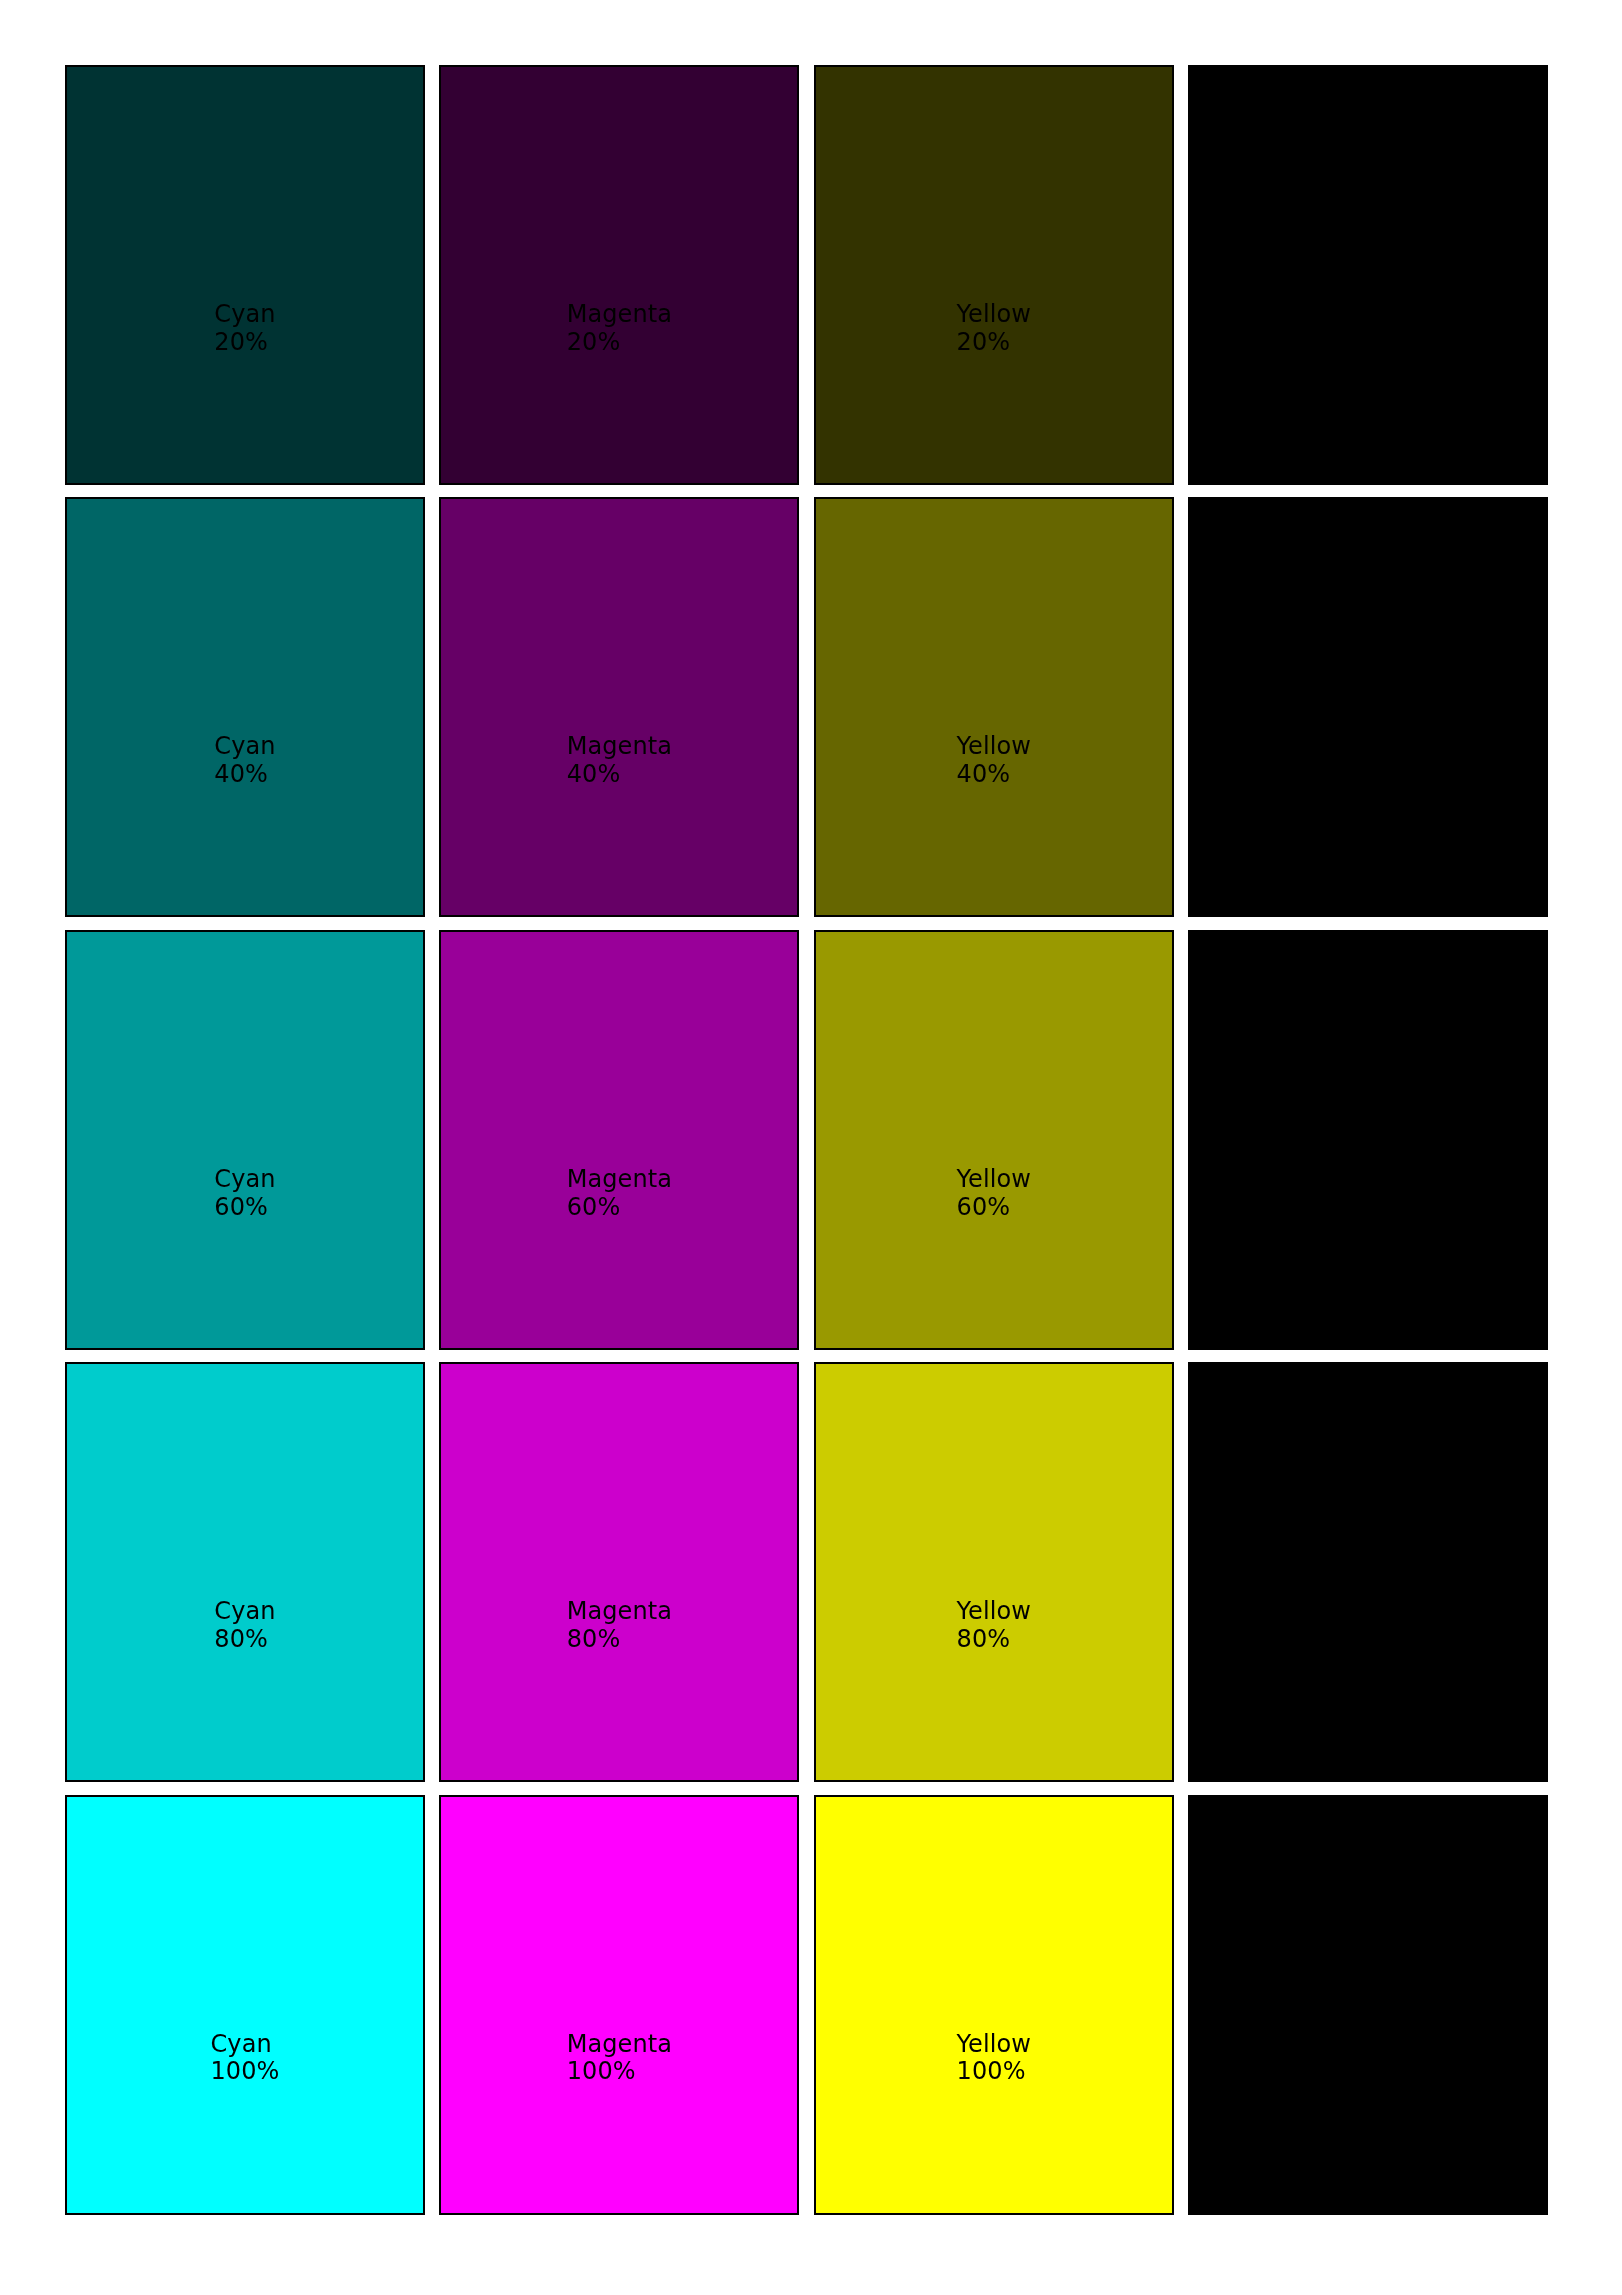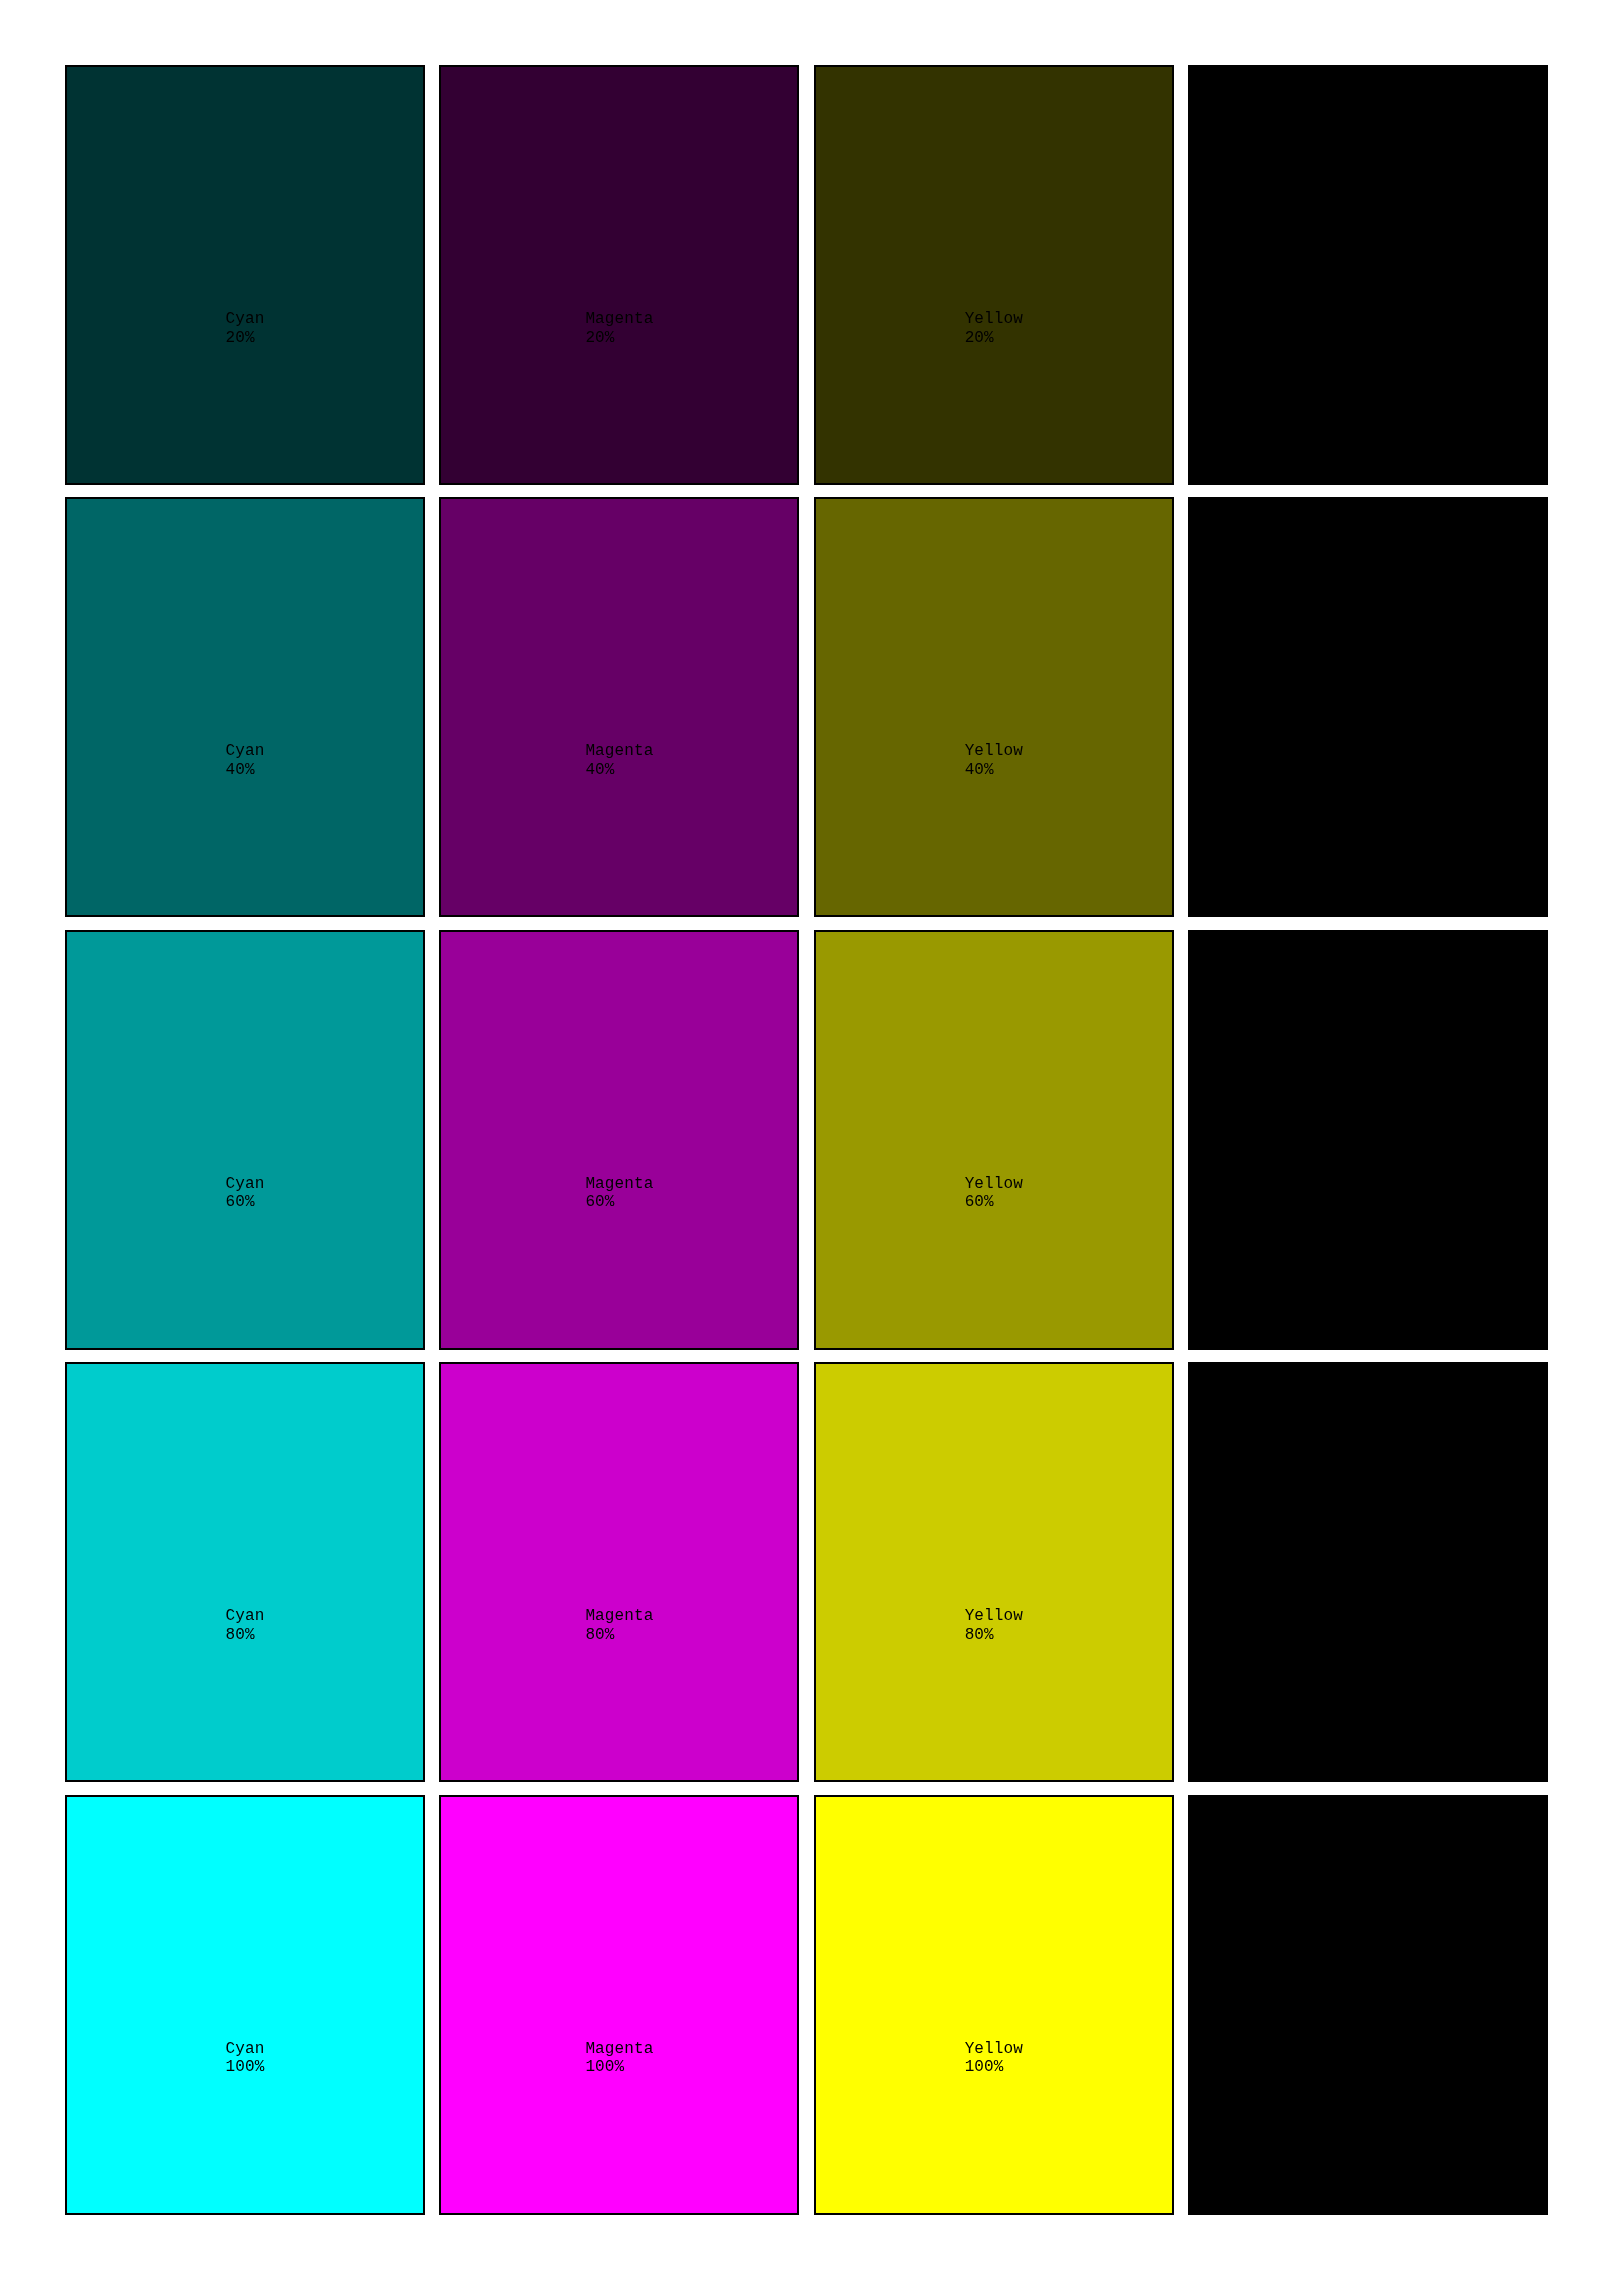--- a/index.html
+++ b/index.html
@@ -35,25 +35,24 @@
   }
 
   .swatch-label {
     position: absolute;
     left: 0;
     right: 0;
     top: 63%;
     transform: translateY(-50%);
     text-align: center;
     line-height: 1.16;
-    font-size: 16px;
+    font-size: 24px;
     color: #000000;
     letter-spacing: 0.1px;
     pointer-events: none;
-    font-family: Liberation Mono, monospace;
   }
 
   .swatch-label .label-inner {
     display: inline-block;
     text-align: left;
   }
 
   .label-name,
   .label-pct {
     display: block;

